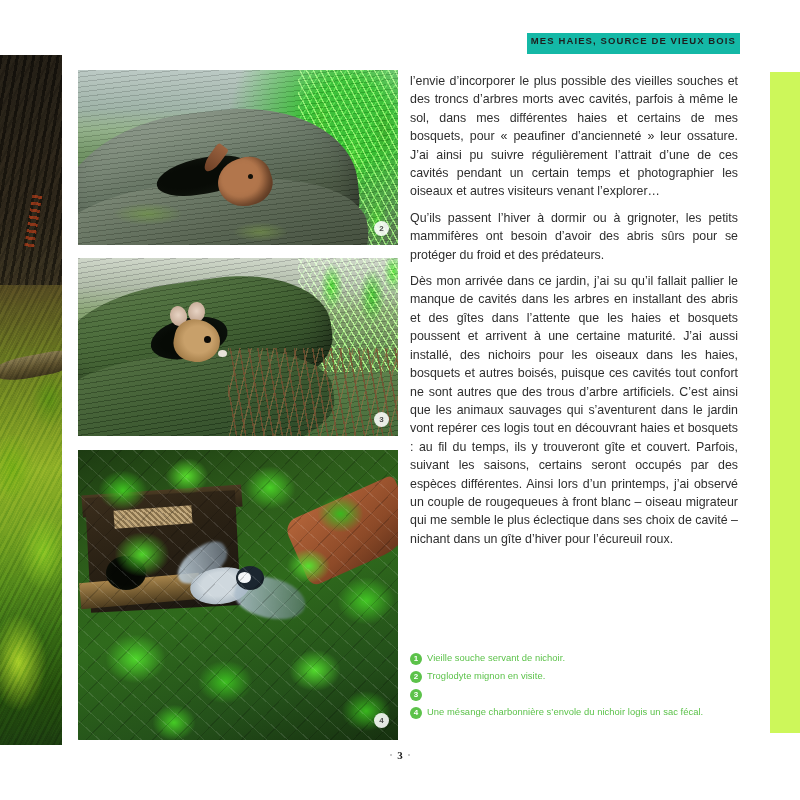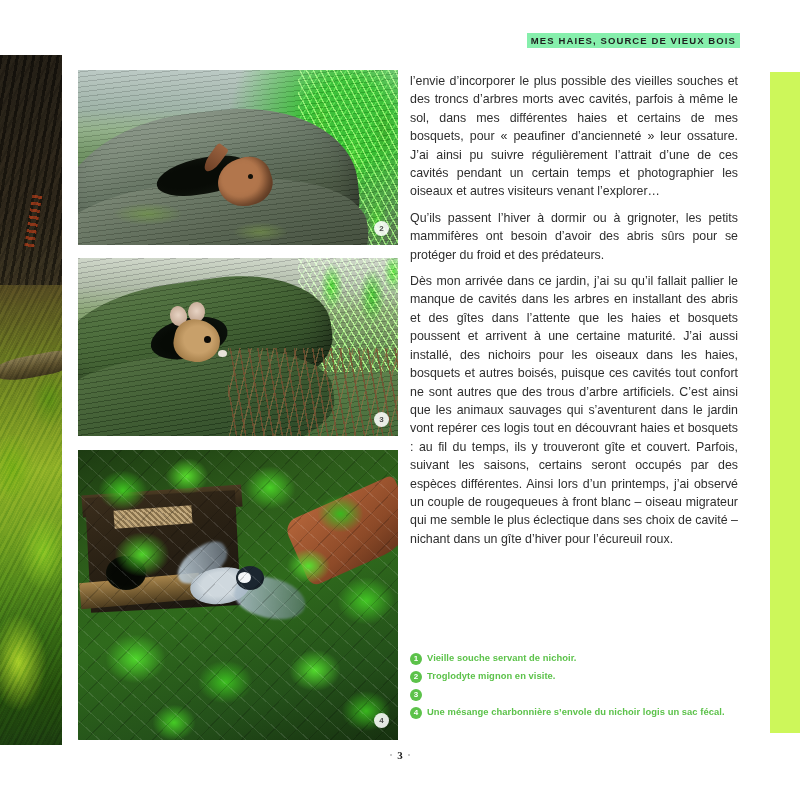--- a/index.html
+++ b/index.html
@@ -16,24 +16,24 @@
   .accent-bar{
     position:absolute;left:770px;top:72px;width:30px;height:661px;
     background:#cdf75a;
   }
   .running-head-wrap{
     position:absolute;right:60px;top:30px;
     text-align:right;
   }
   .rh-inner{
     display:inline;
-    background:#86efac;
+    background:#14b8a6;
     font-size:9.5px;font-weight:bold;letter-spacing:1.1px;
     color:#1e1e1e;
-    padding:2px 4px 2px 4px;
+    padding:2px 4px 8px 4px;
     line-height:14px;
   }
 
   
   .strip{
     position:absolute;left:0;top:55px;width:62px;height:690px;
     overflow:hidden;
   }
   .strip-img{
     position:absolute;inset:0;
@@ -338,21 +338,21 @@
   }
   .cap-num{
     flex:0 0 auto;
     width:12px;height:12px;border-radius:50%;
     background:#5cc24a;color:#ffffff;
     font-size:8px;font-weight:bold;
     display:flex;align-items:center;justify-content:center;
     margin-top:1px;line-height:1;
   }
   .cap-txt{
-    font-size:9.4px;line-height:12.6px;font-weight:bold;
+    font-size:9.4px;line-height:12.6px;font-weight:normal;
     color:#5cc24a;
     letter-spacing:.05px;
   }
 
   
   .folio{
     position:absolute;left:0;top:742px;width:800px;
     text-align:center;
   }
   .folio-inner{

